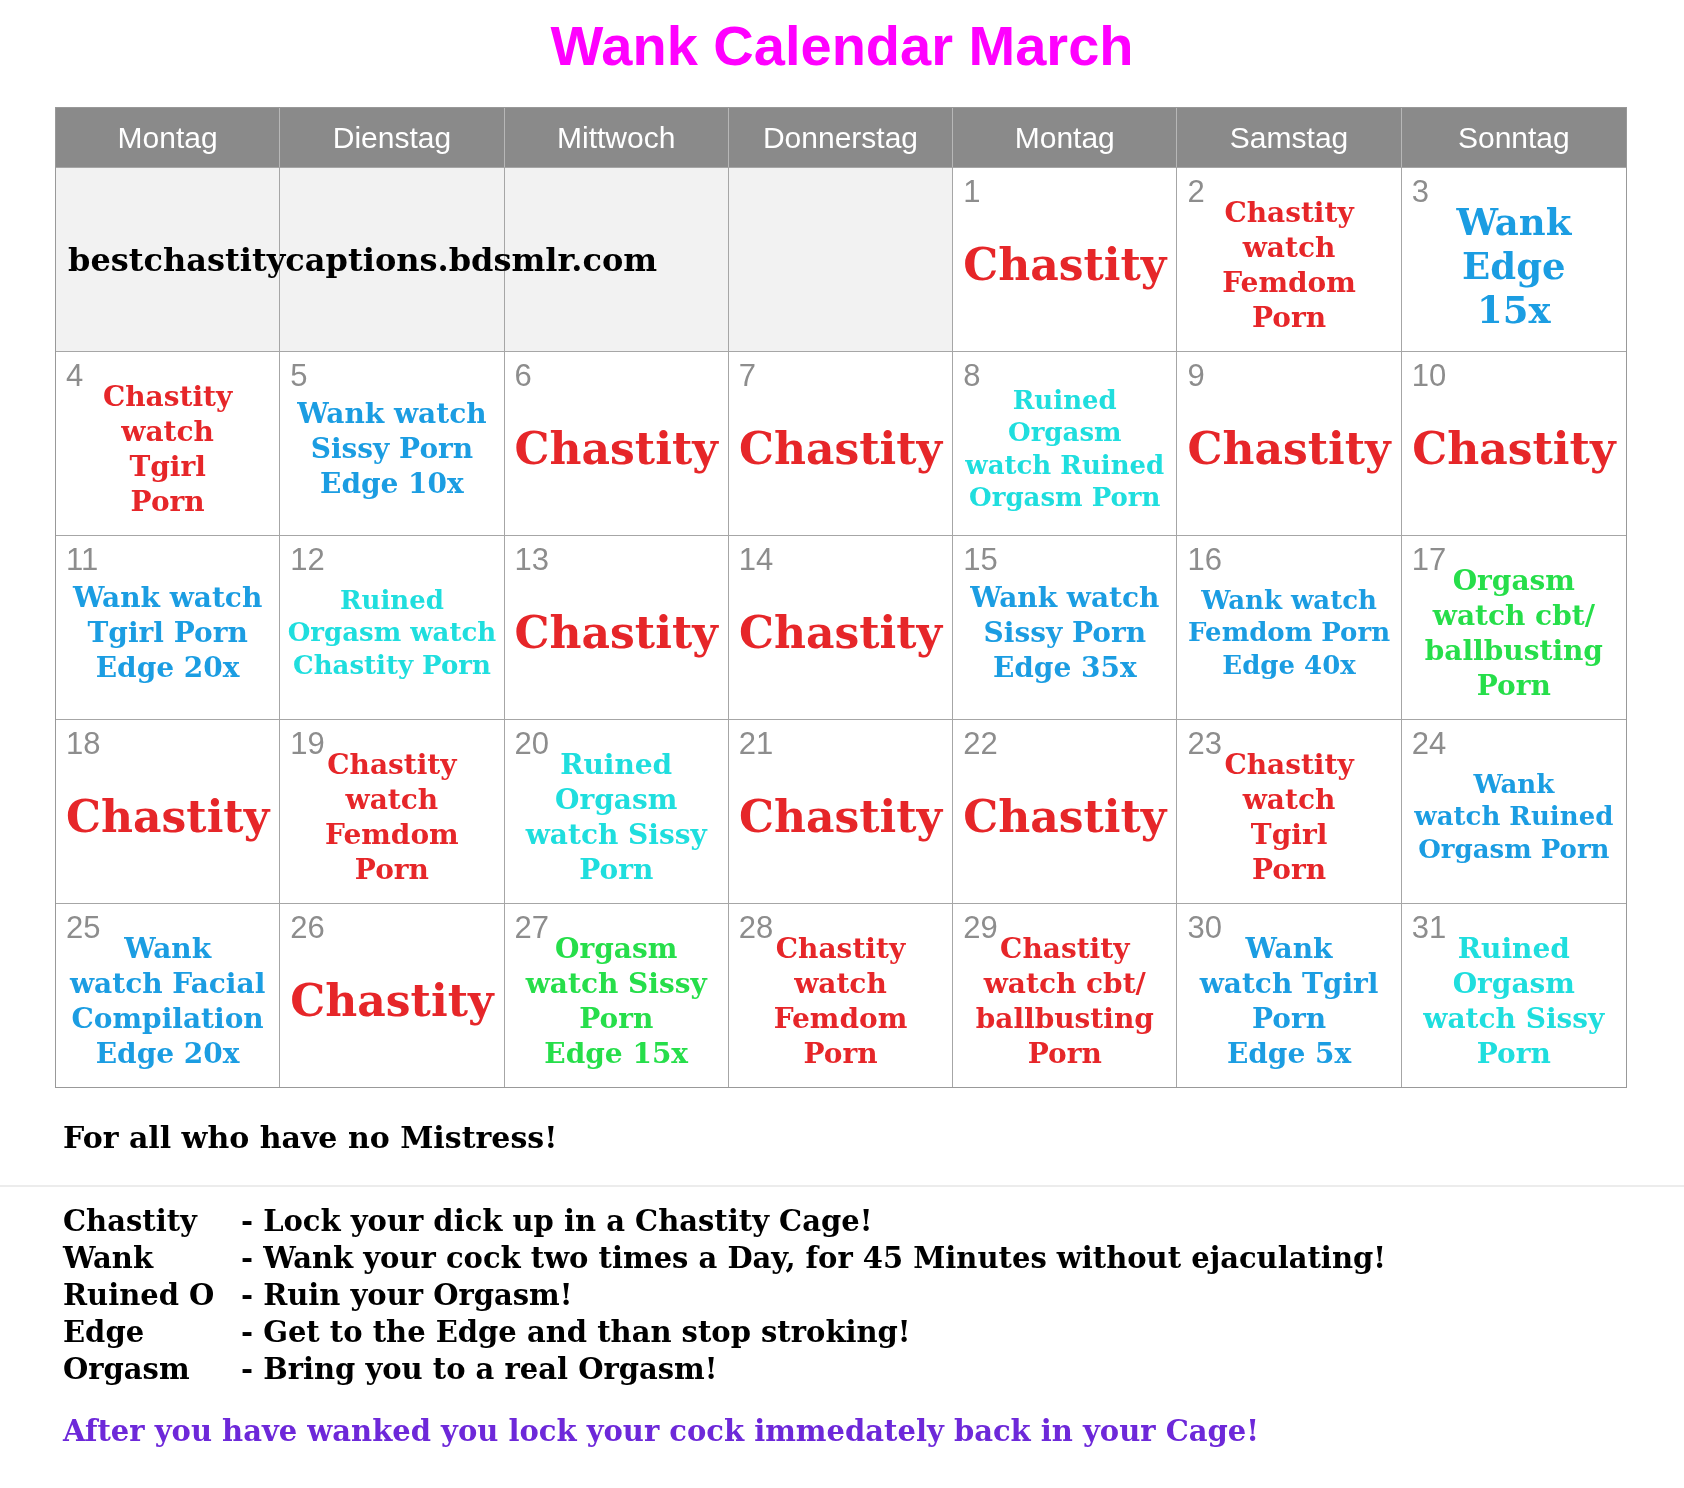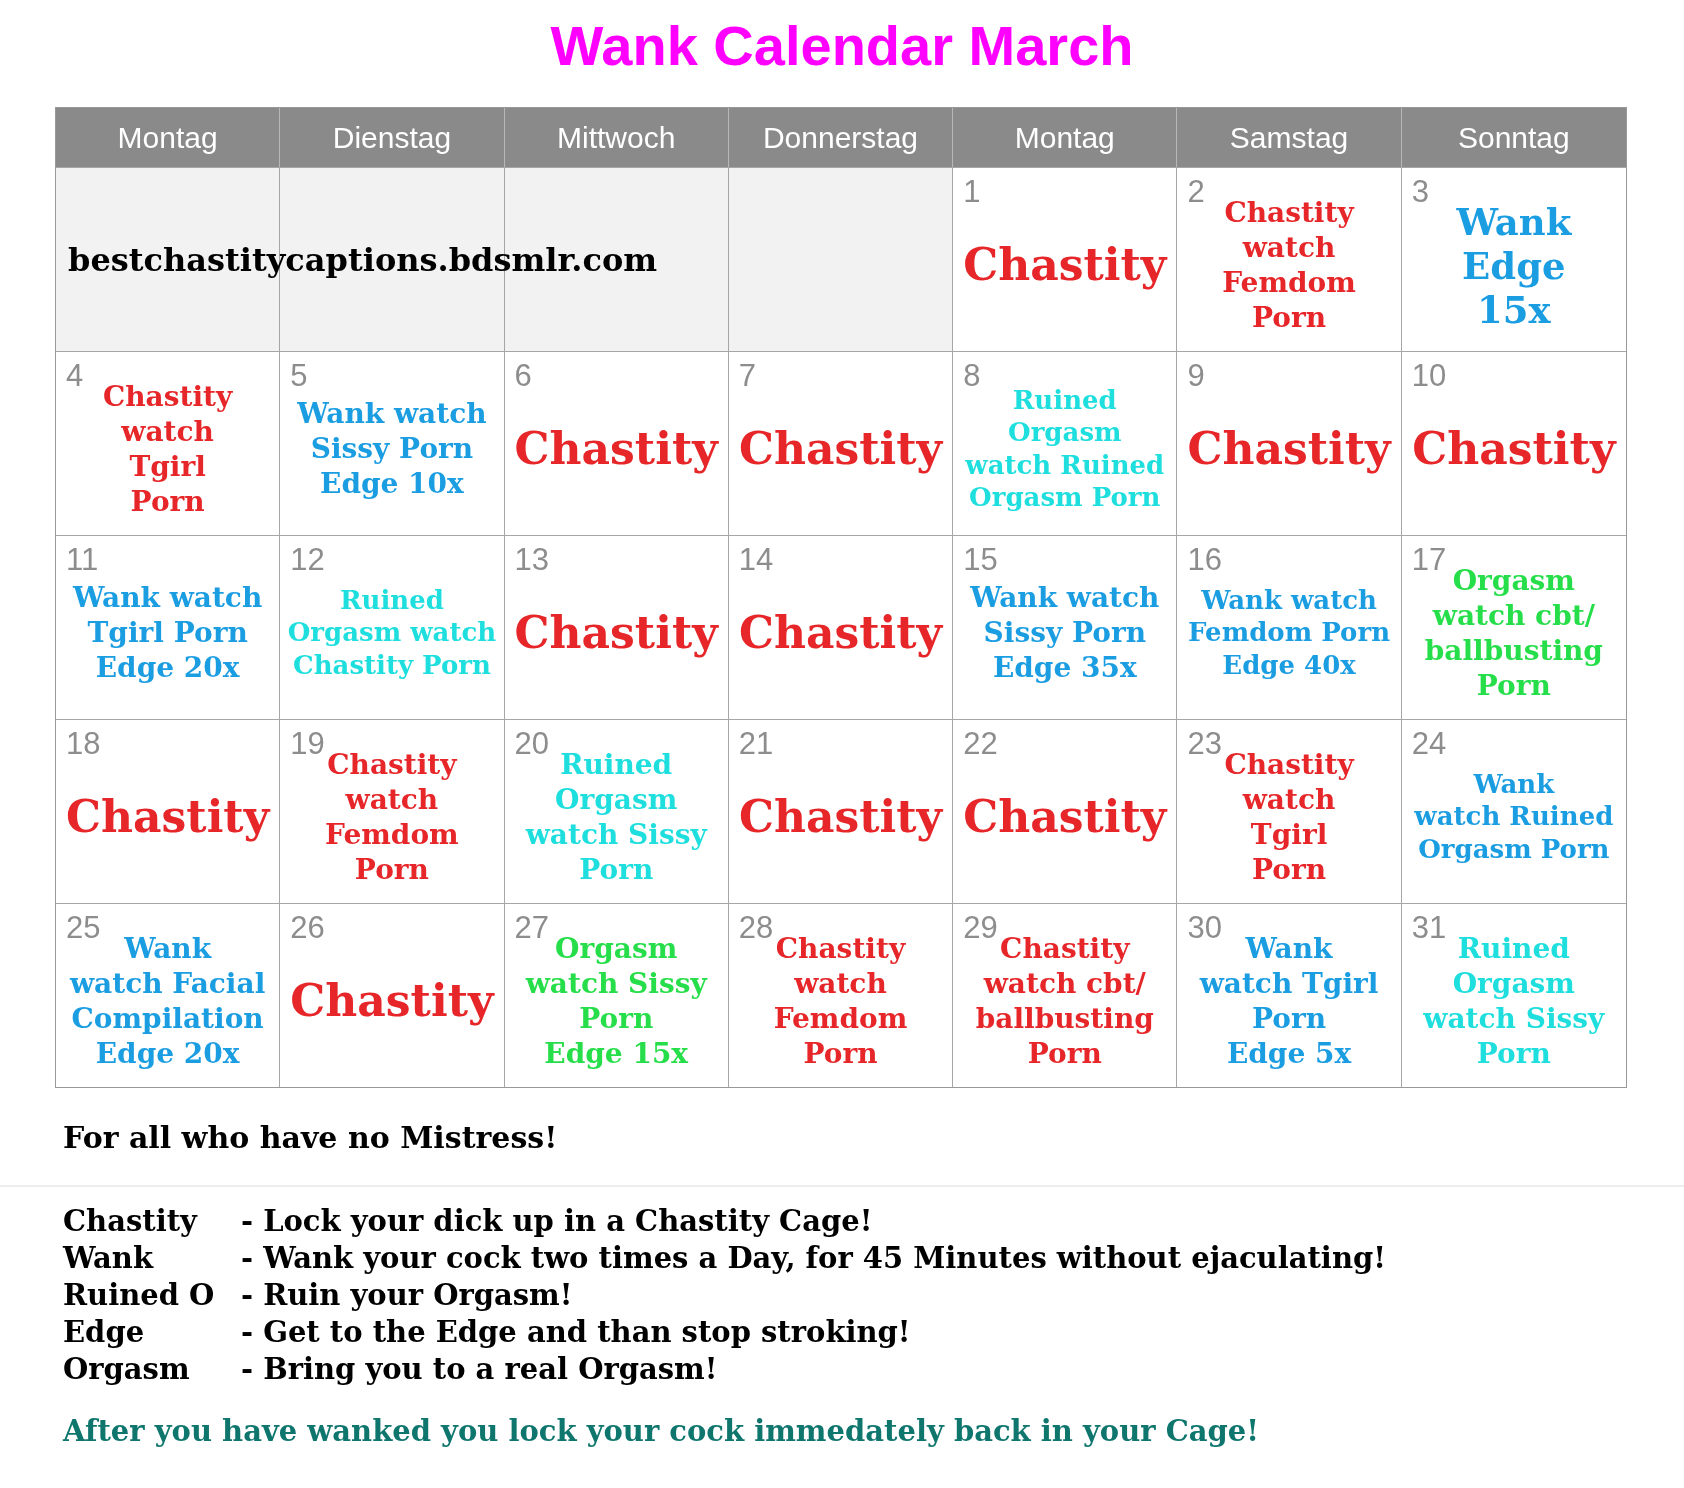--- a/index.html
+++ b/index.html
@@ -55,21 +55,21 @@
     position:absolute;left:1px;top:60px;width:804px;height:184px;
     display:flex;align-items:center;padding-left:11px;box-sizing:border-box;
     font-weight:bold;font-size:32px;color:#000;white-space:nowrap;pointer-events:none;
   }
 
   .tagline{margin:32px 16px 0 63px;font-size:30px;font-weight:bold;color:#000;}
   .divider{margin-top:30px;border:none;border-top:2px solid #ececec;height:0;}
   .legend{margin:16px 0 8px 63px;}
   .legend-row{font-size:29px;font-weight:bold;line-height:37px;color:#000;}
   .legend-term{display:inline-block;width:178px;}
-  .closing{margin:26px 0 0 63px;font-size:29px;font-weight:bold;color:#0f766e;}
+  .closing{margin:26px 0 0 63px;font-size:29px;font-weight:bold;color:#6d28d9;}
 </style>
 </head>
 <body>
 
 <h1 class="page-title">Wank Calendar March</h1>
 
 <div class="calendar">
 
   <div class="hcell">Montag</div>
   <div class="hcell">Dienstag</div>

